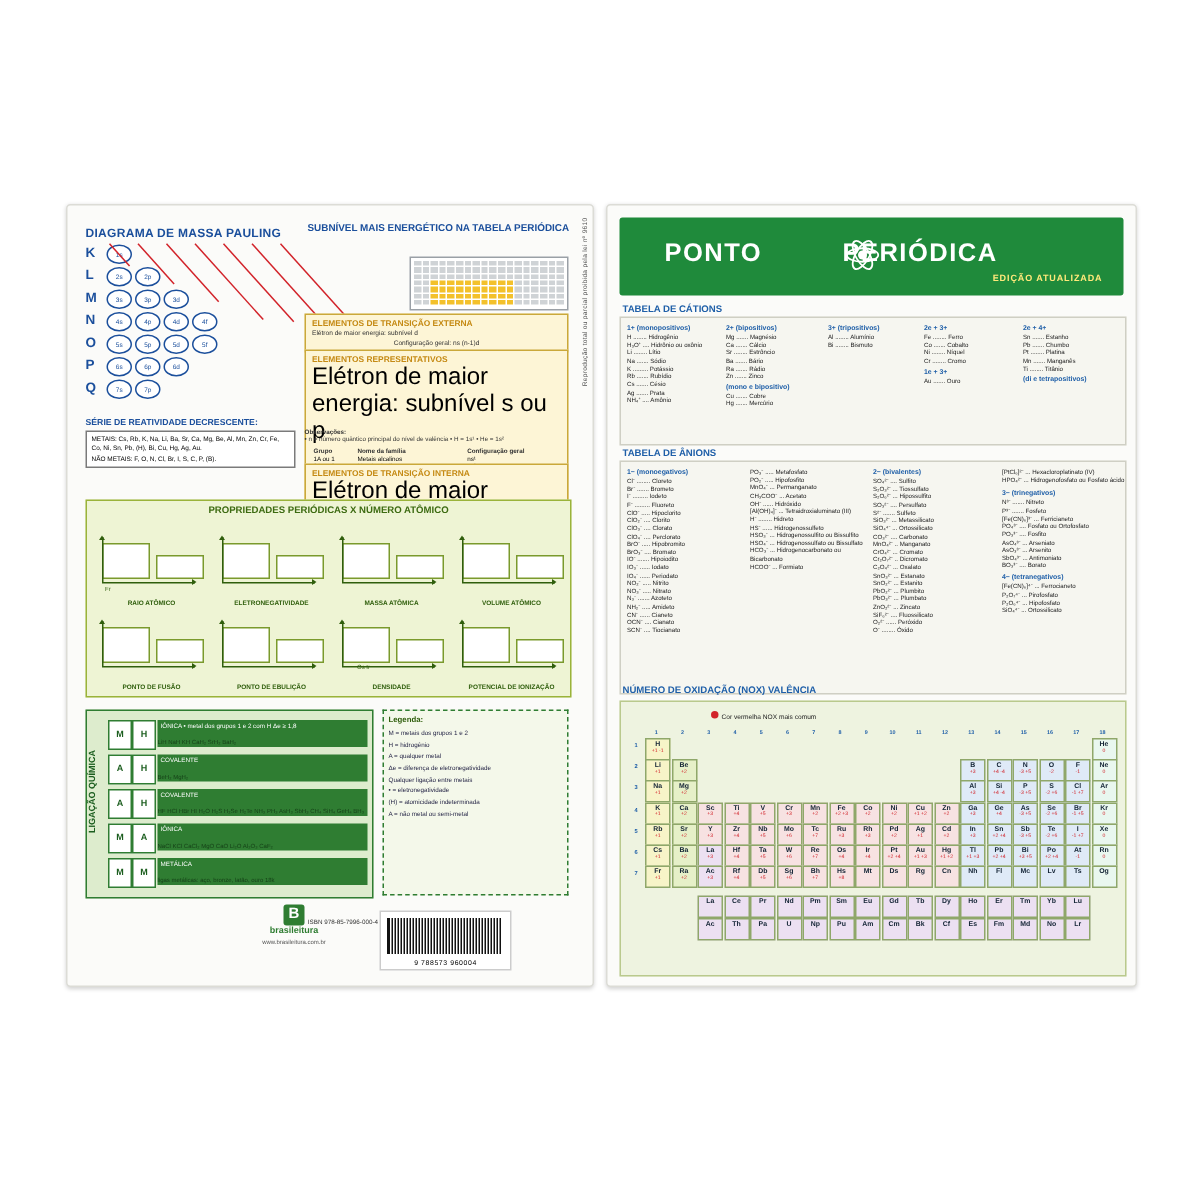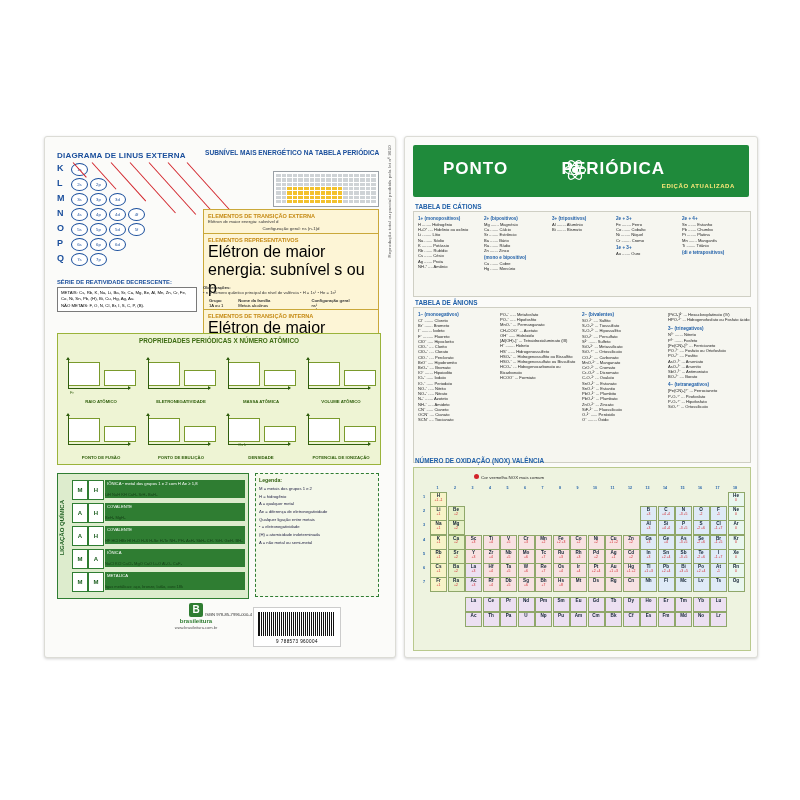--- a/index.html
+++ b/index.html
@@ -97,21 +97,21 @@
 </style>
 </head>
 <body>
 
 <div class="stage">
 
   <div class="page" id="left-page">
 
     <div id="lp-sidetext">Reprodução total ou parcial proibida pela lei nº 9610</div>
 
-    <div id="linus-title">DIAGRAMA DE LINUS EXTERNA</div>
+    <div id="linus-title">DIAGRAMA DE MASSA PAULING</div>
     <div id="subnivel-title">SUBNÍVEL MAIS ENERGÉTICO NA TABELA PERIÓDICA</div>
 
     <div id="pauling">
         <div class="p-letter" style="left: 0px; top: 0px;">K</div>
         <div class="p-letter" style="left: 0px; top: 15px;">L</div>
         <div class="p-letter" style="left: 0px; top: 30px;">M</div>
         <div class="p-letter" style="left: 0px; top: 45px;">N</div>
         <div class="p-letter" style="left: 0px; top: 60px;">O</div>
         <div class="p-letter" style="left: 0px; top: 75px;">P</div>
         <div class="p-letter" style="left: 0px; top: 90px;">Q</div>

